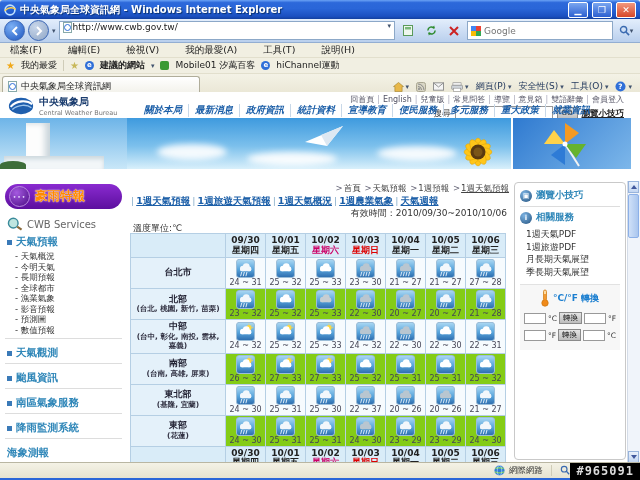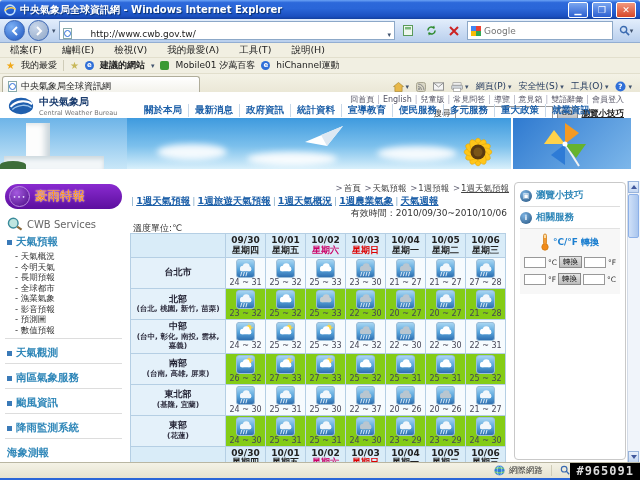--- a/index.html
+++ b/index.html
@@ -13,27 +13,27 @@
   .winbtn{width:18px;height:14px;border-radius:2px;border:1px solid #fff;display:flex;align-items:center;justify-content:center;
     font-size:9px;color:#fff;background:linear-gradient(180deg,#7aa6f0,#2c5fd0);text-shadow:none;}
   .winbtn.close{background:linear-gradient(180deg,#f2987e,#d6472a);}
   
   .addrbar{height:23px;background:linear-gradient(180deg,#e3eefc,#b9cfed);display:flex;align-items:center;gap:3px;padding:0 4px;border-bottom:1px solid #93aed2;}
   .navcirc{width:19px;height:19px;border-radius:50%;display:flex;align-items:center;justify-content:center;border:1px solid #3864b4;}
   .back{background:radial-gradient(circle at 35% 30%,#7db1f5,#1d55c0);}
   .fwd{background:radial-gradient(circle at 35% 30%,#c8d6ea,#8fa6c6);}
   .navcirc svg{display:block;}
   .ddsm{font-size:7px;color:#40526e;}
-  .addrfield{flex:1;height:17px;background:#fff;border:1px solid #8ca8c8;display:flex;align-items:flex-end;gap:19px;padding:0 3px;font-size:9px;color:#222;}
+  .addrfield{flex:1;height:17px;background:#fff;border:1px solid #8ca8c8;display:flex;align-items:flex-start;gap:1px;padding:0 3px;font-size:9px;color:#222;}
   .addrfield input{border:0;outline:0;flex:1;font-size:9px;font-family:inherit;color:#222;padding:0;background:transparent;}
   .tbtn{width:18px;height:17px;display:flex;align-items:center;justify-content:center;border:1px solid transparent;}
   .searchbox{width:138px;height:17px;background:#fff;border:1px solid #8ca8c8;display:flex;align-items:center;gap:3px;padding:0 3px;}
   .searchbox input{border:0;outline:0;flex:1;font-size:9px;font-family:inherit;color:#999;background:transparent;padding:0;}
   
-  .menubar{height:14px;display:flex;align-items:center;gap:20px;padding:0 10px;font-size:9.5px;color:#222;border-bottom:1px solid #e2dfcd;}
+  .menubar{height:14px;display:flex;align-items:center;gap:26px;padding:0 10px;font-size:9.5px;color:#222;border-bottom:1px solid #e2dfcd;}
   .mitem{cursor:default;}
   .favbar{height:15px;display:flex;align-items:center;gap:6px;padding:0 6px;font-size:9px;color:#222;border-bottom:1px solid #e2dfcd;}
   .star{color:#f0a818;font-size:10px;}
   .vsep{width:1px;height:11px;background:#cfccb8;}
   .eicon{display:inline-block;width:9px;height:9px;border-radius:50%;background:#2f6fd8;color:#fff;font-size:7px;font-weight:bold;
     text-align:center;line-height:9px;font-style:normal;}
   .gicon{display:inline-block;width:9px;height:9px;background:#3a9a32;border-radius:2px;}
   .tabrow{height:21px;display:flex;align-items:flex-end;background:linear-gradient(180deg,#f4f2e6,#e9e6d4);border-bottom:1px solid #b9b6a2;}
   .tab{width:186px;height:18px;margin-left:2px;background:linear-gradient(#ffffff,#f1f0e8);border:1px solid #b0ad9a;border-bottom:none;
     border-radius:3px 3px 0 0;font-size:9px;display:flex;align-items:center;gap:4px;padding:0 5px;color:#222;}
@@ -45,41 +45,41 @@
   .logo{position:absolute;left:8px;top:3px;display:flex;align-items:center;gap:5px;}
   .logoname .zh{font-size:10px;font-weight:bold;color:#1a3c6e;}
   .logoname .en{font-size:6.5px;color:#777;}
   .toplinks{position:absolute;top:2px;right:16px;font-size:8px;color:#556;display:flex;gap:3px;align-items:center;}
   .toplinks .tl{cursor:pointer;}
   .toplinks .pipe{color:#aab;}
   .srchrow{position:absolute;top:14px;right:16px;display:flex;align-items:center;gap:4px;font-size:8.5px;color:#333;}
   .sinput{width:92px;height:11px;border:1px solid #999;background:#fff;font-size:8px;font-family:inherit;outline:0;}
   .gobtn{height:12px;background:linear-gradient(#e8e8e8,#b8b8b8);border:1px solid #888;font-size:7px;padding:0 4px;color:#333;line-height:11px;}
   .adv{font-weight:bold;text-decoration:underline;color:#222;cursor:pointer;}
-  .sitenav{position:absolute;left:138px;bottom:1px;display:flex;align-items:center;font-size:9.5px;font-weight:bold;color:#1c5fa8;}
+  .sitenav{position:absolute;left:138px;bottom:1px;display:flex;align-items:center;font-size:9.5px;font-weight:bold;color:#1c5fa8;font-style:italic;}
   .sitenav .ni{padding:0 6px;border-right:1px solid #c8d8e8;cursor:pointer;white-space:nowrap;}
   .sitenav .ni:last-child{border-right:0;}
   
   .banner{height:51px;display:flex;}
   .bseg1{width:127px;position:relative;background:linear-gradient(180deg,#6db4e8,#c9e7f8);overflow:hidden;}
   .tower{position:absolute;left:26px;top:5px;width:24px;height:40px;background:#fdfdfd;box-shadow:inset -5px 0 6px #c9d4da;}
   .wing{position:absolute;left:4px;bottom:0;width:100px;height:13px;background:#f2f6f8;box-shadow:inset 0 3px 4px #ccd8de;}
   .bush{position:absolute;left:0;bottom:0;width:26px;height:8px;background:#3e6e3a;border-radius:50% 50% 0 0;}
   .bseg2{width:384px;position:relative;background:linear-gradient(180deg,#3e9ade 0%,#7cc0ec 55%,#d9f0fb 100%);overflow:hidden;}
   .cl{position:absolute;background:#fff;border-radius:50%;filter:blur(3px);opacity:.9;}
   .plane{position:absolute;left:178px;top:8px;}
   .sunflower{position:absolute;right:10px;bottom:-6px;}
   .bseg3{width:118px;position:relative;background:linear-gradient(135deg,#2f7ad0,#7db7ea);overflow:hidden;border-left:2px solid #fff;}
   .pinwheel{position:absolute;left:28px;top:2px;}
   
   .lsb{position:absolute;left:0;top:89px;width:127px;bottom:0;padding:3px 5px 0 5px;box-sizing:border-box;background:#fff;}
   .alertbadge{height:25px;border-radius:13px;background:linear-gradient(180deg,#8a2bd0,#5c0f9e);display:flex;align-items:center;gap:5px;padding:0 4px;}
   .alertdot{width:19px;height:19px;border-radius:50%;background:radial-gradient(circle at 35% 30%,#a55ae0,#4a0b84);border:1px solid #b98ae0;
     color:#e8d8ff;font-size:6px;display:flex;align-items:center;justify-content:center;letter-spacing:1px;}
-  .alerttext{color:#ff8a00;font-weight:normal;font-size:12.5px;text-shadow:0 0 2px #ffffffcc,0 0 1px #fff;white-space:nowrap;}
+  .alerttext{color:#ff8a00;font-weight:bold;font-size:12.5px;text-shadow:0 0 2px #ffffffcc,0 0 1px #fff;white-space:nowrap;}
   .cwbsrv{display:flex;align-items:center;gap:4px;margin:8px 0 4px 2px;font-size:10px;color:#666;}
   .sbhead{display:flex;align-items:center;gap:4px;font-size:10.5px;font-weight:bold;color:#2e86b8;margin:4px 0 2px 2px;cursor:pointer;}
   .blt{width:5px;height:5px;background:#3a7ab8;}
   .sbitems{margin:1px 0 3px 10px;font-size:8.5px;color:#333;line-height:10.5px;}
   .sbitems .si{cursor:pointer;white-space:nowrap;}
   .sbitems .si.active{display:inline-block;border:1px solid #777;padding:0 14px 0 1px;margin:1px 0;}
   .sbsec{border-top:1px solid #ddd;padding-top:3px;margin-top:3px;}
   
   .mainc{position:absolute;left:127px;top:89px;width:386px;bottom:0;background:#fff;font-size:9px;}
   .bread{position:absolute;top:2px;right:4px;font-size:8.5px;color:#444;white-space:nowrap;}
@@ -413,27 +413,27 @@
       <div id="sbsections">
           <div class="sbsec">
             <div class="sbhead">
               <span class="blt"></span>
               <span>天氣觀測</span>
             </div>
           </div>
           <div class="sbsec">
             <div class="sbhead">
               <span class="blt"></span>
-              <span>南區氣象服務</span>
+              <span>颱風資訊</span>
             </div>
           </div>
           <div class="sbsec">
             <div class="sbhead">
               <span class="blt"></span>
-              <span>颱風資訊</span>
+              <span>南區氣象服務</span>
             </div>
           </div>
           <div class="sbsec">
             <div class="sbhead">
               <span class="blt"></span>
               <span>降雨監測系統</span>
             </div>
           </div>
           <div class="sbsec">
             <div class="sbhead">
@@ -1226,20 +1226,26 @@
     <div class="rpanel">
       <div class="rphead">
         <span class="rpcircle">▣</span>
         <span>瀏覽小技巧</span>
       </div>
       <div class="rphr"></div>
       <div class="rphead">
         <span class="rpcircle">i</span>
         <span>相關服務</span>
       </div>
+      <div class="rellinks" id="rellinks">
+          <div class="rl">1週天氣PDF</div>
+          <div class="rl">1週旅遊PDF</div>
+          <div class="rl">月長期天氣展望</div>
+          <div class="rl">季長期天氣展望</div>
+        </div>
       <div class="convwrap">
         <div class="convtitle">
           <svg width="8" height="18" viewBox="0 0 8 18">
             <rect x="2.5" y="1" width="3" height="11" rx="1.5" fill="#ffdca0" stroke="#d07a10" stroke-width="0.8"></rect>
             <circle cx="4" cy="14" r="3.2" fill="#f08a1a" stroke="#d07a10" stroke-width="0.8"></circle>
             <rect x="3.2" y="5" width="1.6" height="8" fill="#f08a1a"></rect>
           </svg>
           <span>°C/°F 轉換</span>
         </div>
         <div class="convrow">

